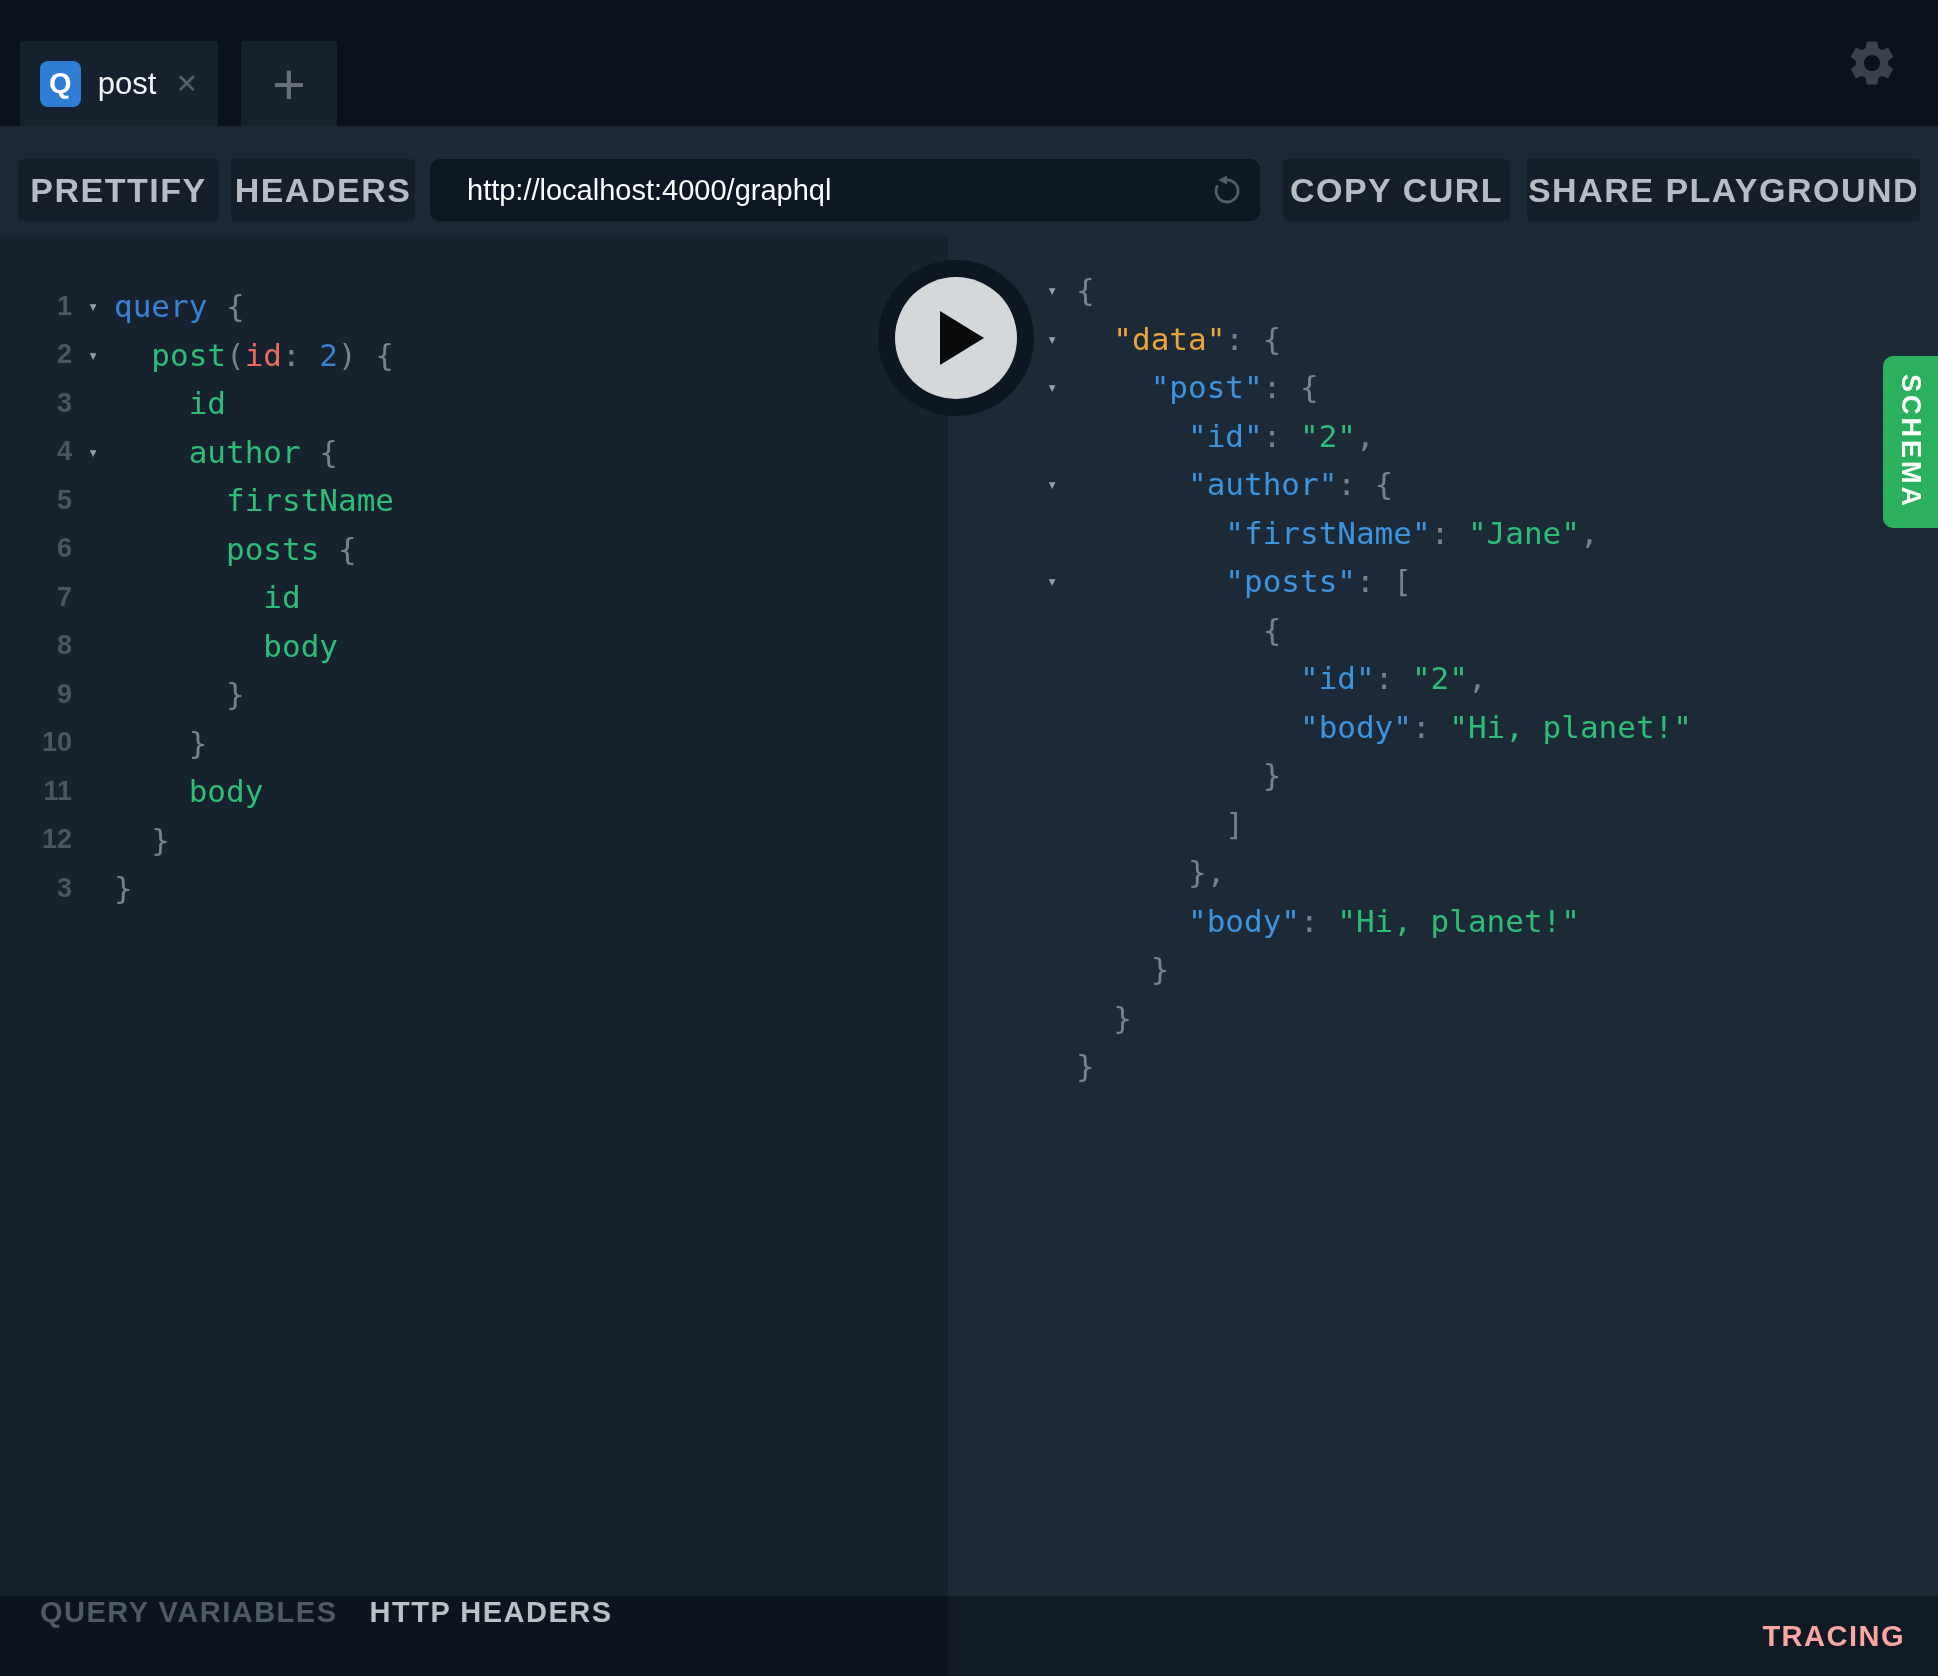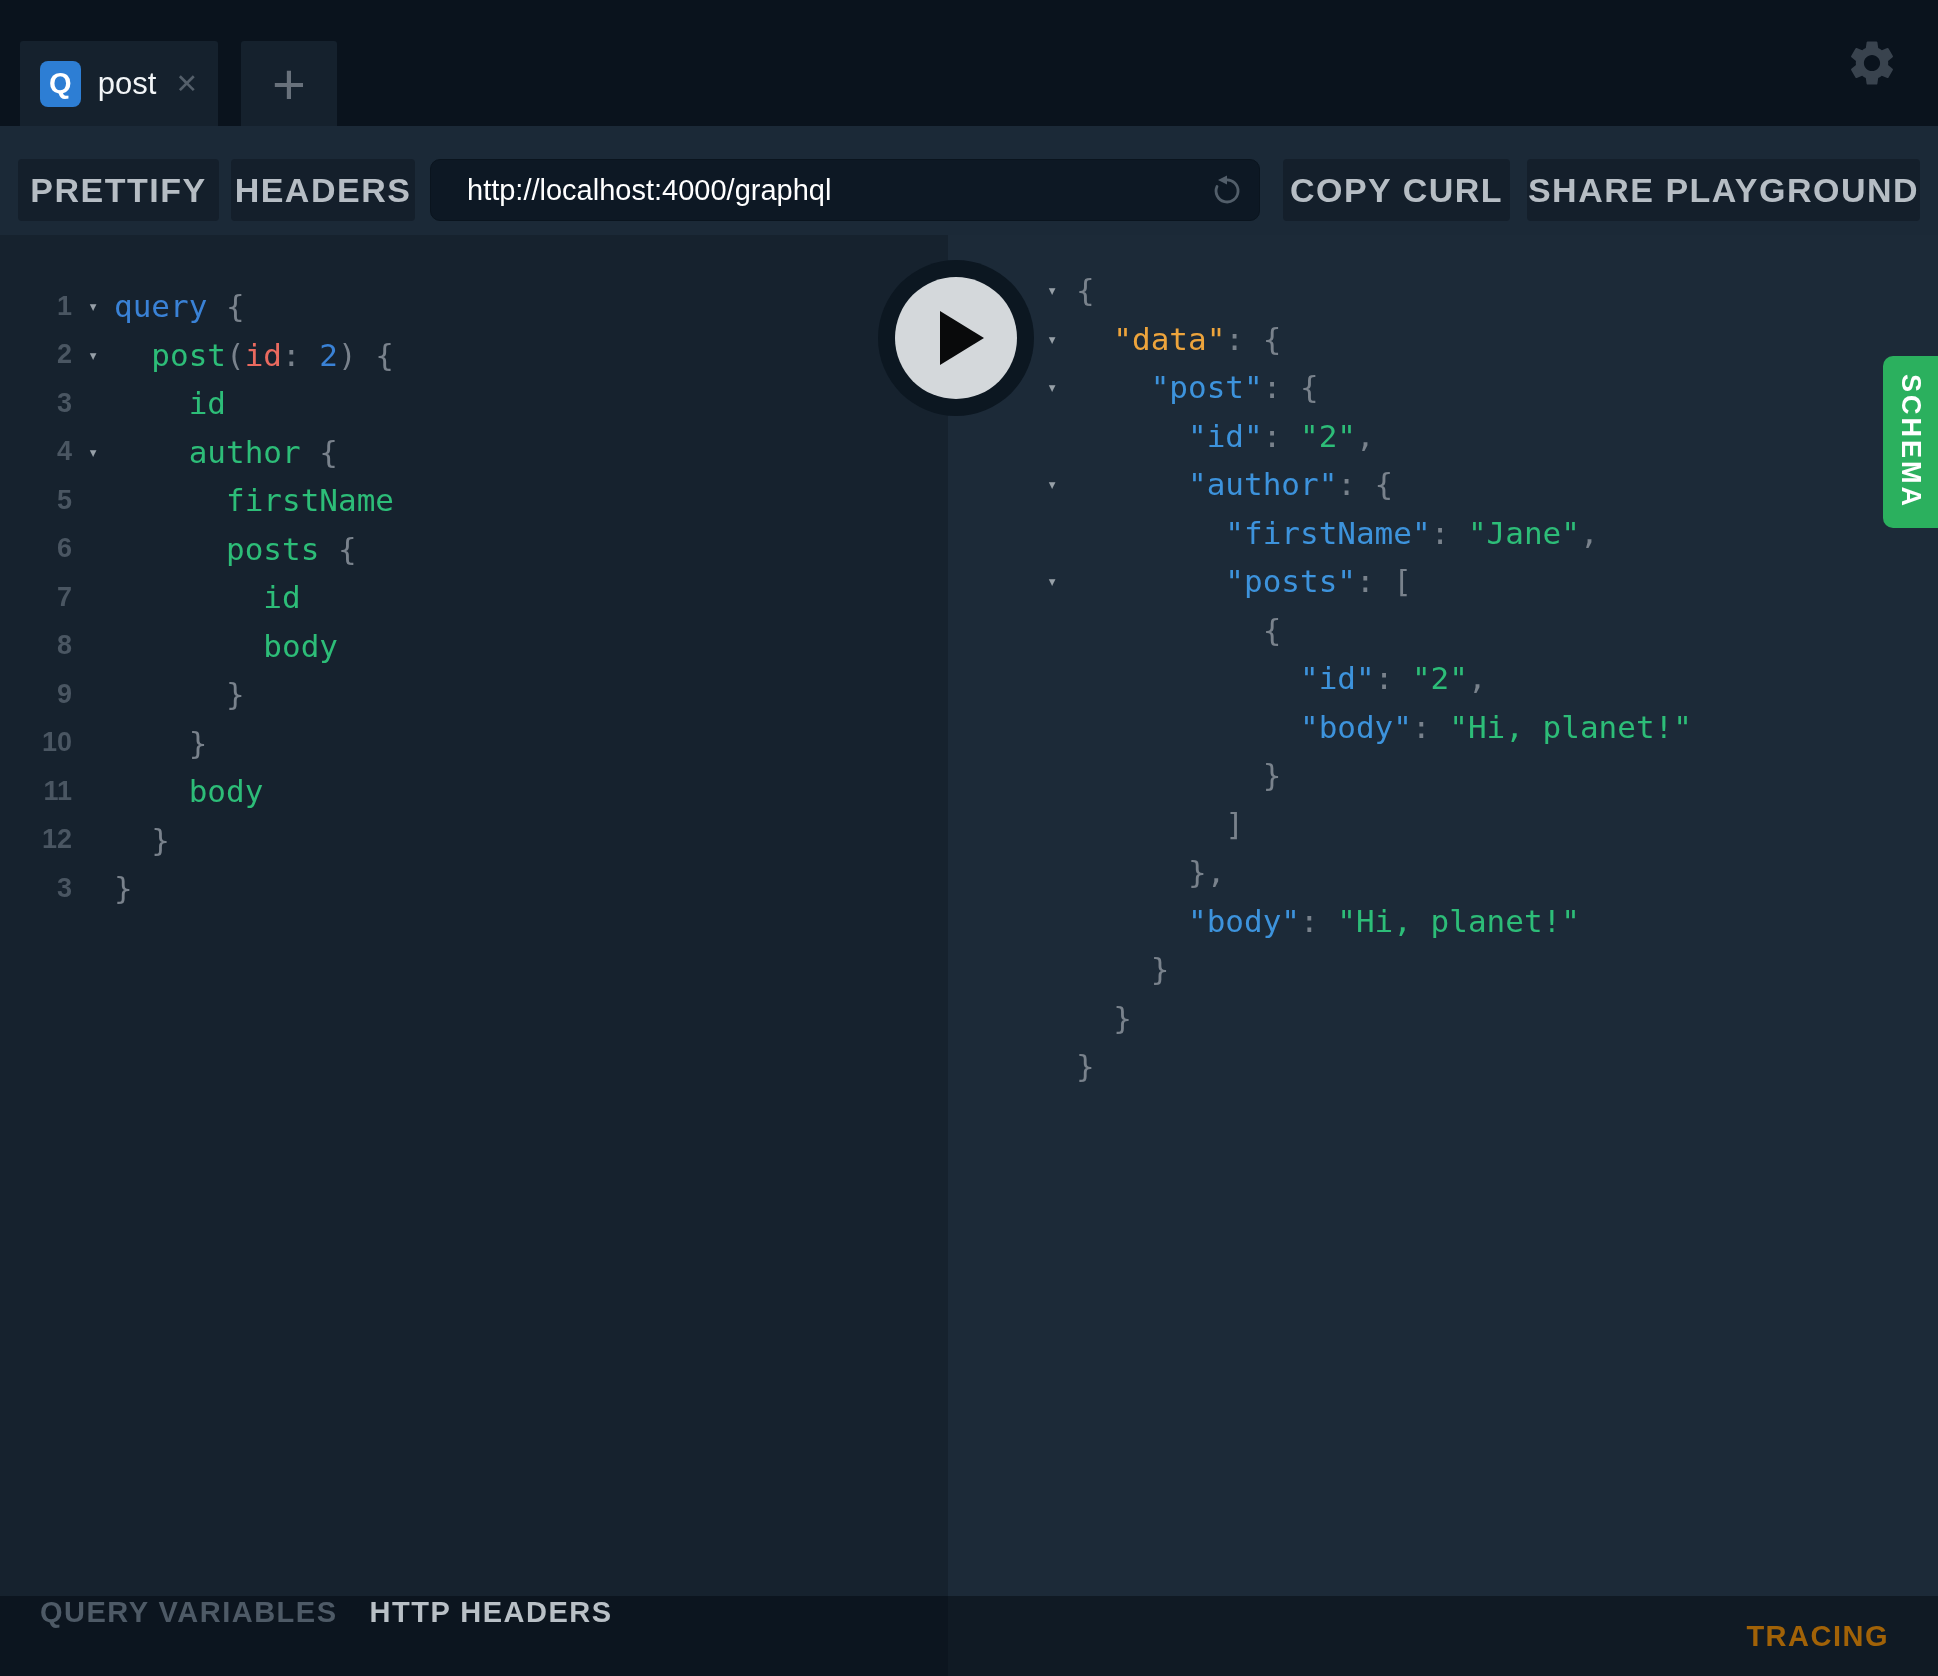--- a/index.html
+++ b/index.html
@@ -91,21 +91,21 @@
   .schema-tab span {
     writing-mode:vertical-rl; color:#fff; font-weight:bold; font-size:27px; letter-spacing:3px;
   }
   
   .bottombar { position:absolute; left:0; top:1596px; width:1938px; height:80px; }
   .bottom-left  { position:absolute; left:0; top:0; width:948px; height:80px; background:#0c151f; display:flex; align-items:flex-start; }
   .bottom-right { position:absolute; left:948px; top:0; width:990px; height:80px; background:#101a24; display:flex; align-items:center; justify-content:flex-end; }
   .bfoot { font-weight:bold; font-size:29px; letter-spacing:1.5px; cursor:pointer; }
   .qv { color:#4e5a66; margin-left:40px; }
   .hh { color:#b9c0c6; margin-left:32px; }
-  .tr { color:#a16207; margin-right:49px; }
+  .tr { color:#fca5a5; margin-right:33px; }
 </style>
 </head>
 <body>
 
 <div class="app">
 
   <div class="tabbar">
     <div class="tab-active">
       <div class="q-badge">Q</div>
       <span class="tab-label">post</span>

